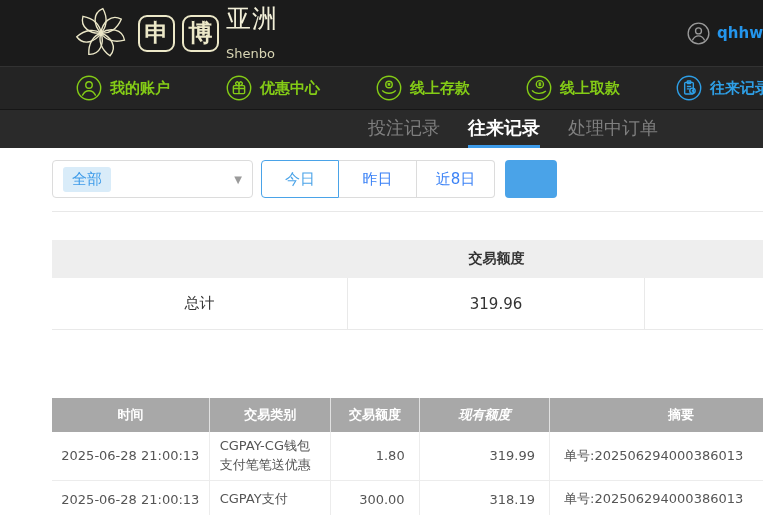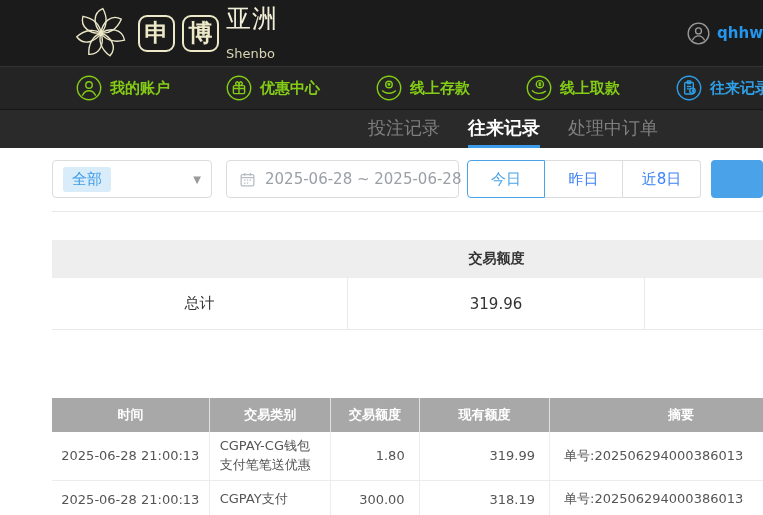--- a/index.html
+++ b/index.html
@@ -180,30 +180,20 @@
     <div class="subtab">投注记录</div>
     <div class="subtab active">往来记录</div>
     <div class="subtab">处理中订单</div>
   </div>
 
   <div class="filters">
     <div class="selectbox">
       <span class="chip">全部</span>
       <span class="caret">▼</span>
     </div>
-    <div class="datebox">
-      <svg class="cal-icon" viewBox="0 0 24 24">
-        <g fill="none" stroke="currentColor" stroke-width="1.8">
-          <rect x="3" y="5" width="18" height="16" rx="2"></rect>
-          <path d="M3 9.5 h18 M8 2.8 v4 M16 2.8 v4"></path>
-          <path d="M7 13 h2 M11 13 h2 M15 13 h2 M7 17 h2 M11 17 h2"></path>
-        </g>
-      </svg>
-      <span class="date-text">2025-06-28 ~ 2025-06-28</span>
-    </div>
     <div class="quick-group">
       <div class="qbtn active">今日</div>
       <div class="qbtn plain">昨日</div>
       <div class="qbtn plain last">近8日</div>
     </div>
     <button class="searchbtn"></button>
   </div>
 
   <div class="sep"></div>
 
@@ -218,21 +208,21 @@
       <div class="c2">319.96</div>
       <div class="c3"></div>
     </div>
   </div>
 
   <div class="rectable">
     <div class="rec-head">
       <div class="k1">时间</div>
       <div class="k2" style="justify-content:center;">交易类别</div>
       <div class="k3" style="justify-content:center; padding-right:0 !important;">交易额度</div>
-      <div class="k4" style="justify-content:center; padding-right:0 !important;">现有额度</div>
+      <div class="k4" style="justify-content:center; padding-right:0 !important;font-style:italic;">现有额度</div>
       <div class="k5" style="justify-content:center; padding-left:0 !important;">摘要</div>
     </div>
     <div class="rec-row tall">
       <div class="k1">2025-06-28 21:00:13</div>
       <div class="k2">CGPAY-CG钱包支付笔笔送优惠</div>
       <div class="k3">1.80</div>
       <div class="k4">319.99</div>
       <div class="k5">单号:202506294000386013</div>
     </div>
     <div class="rec-row">

